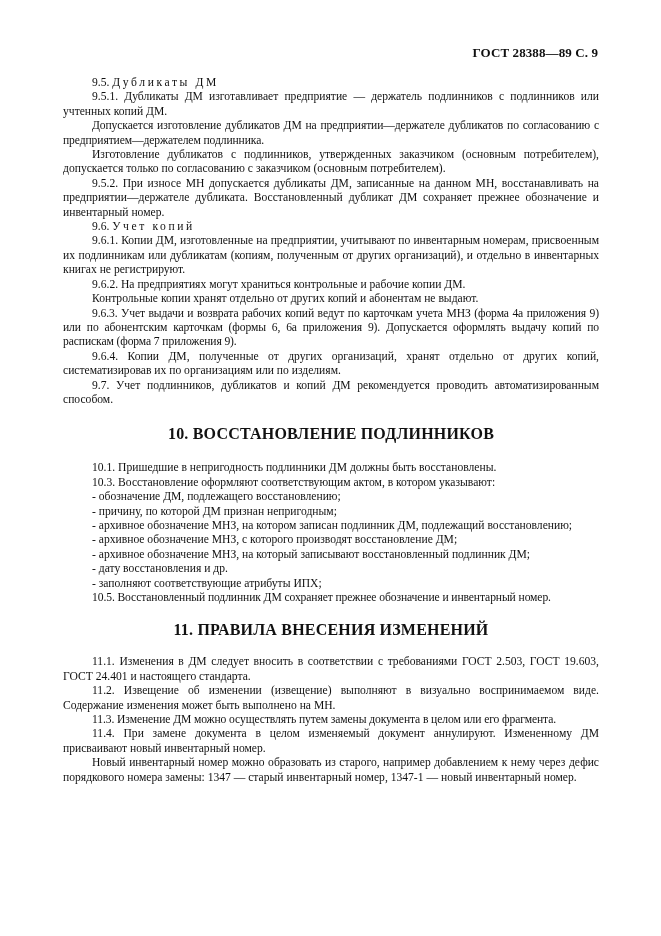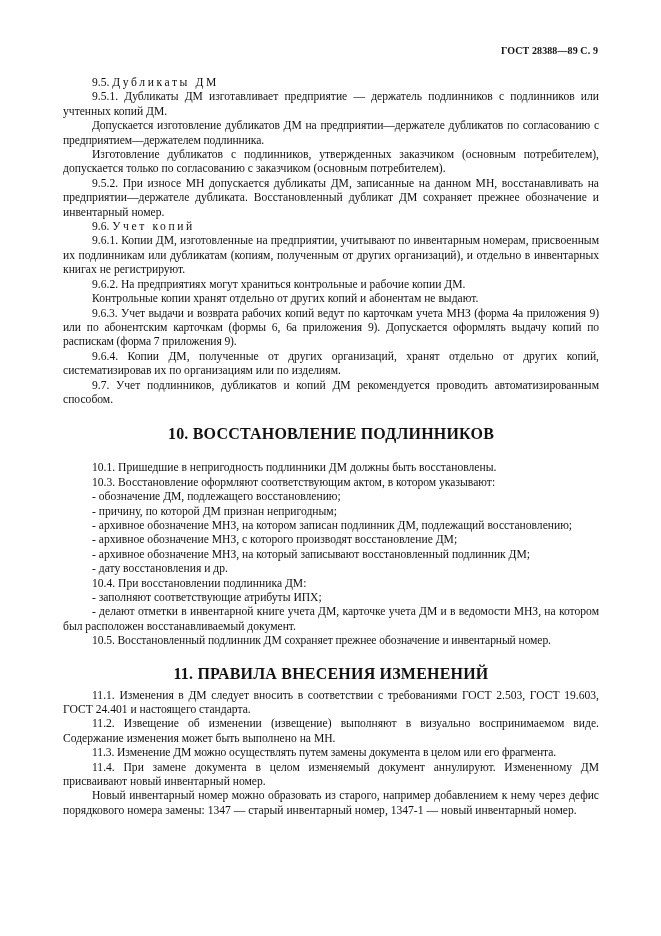--- a/index.html
+++ b/index.html
@@ -13,21 +13,21 @@
       position: relative;
       overflow: hidden;
       font-family: "Liberation Serif", "DejaVu Serif", serif;
       color: #111111;
     }
     .page-header {
       position: absolute;
       top: 45px;
       right: 63px;
       font-weight: bold;
-      font-size: 10px;
+      font-size: 13px;
       letter-spacing: 0.1px;
     }
     .content {
       position: absolute;
       left: 63px;
       top: 76px;
       width: 536px;
       font-size: 11.6px;
       line-height: 14.4px;
     }
@@ -43,21 +43,21 @@
     .section-title {
       margin: 20px 0 20px 0;
       text-align: center;
       font-weight: bold;
       font-size: 16px;
       line-height: 14px;
       letter-spacing: 0.2px;
     }
     .section-title.s11 {
       margin-top: 18px;
-      margin-bottom: 8px;
+      margin-bottom: 18px;
     }
     .tight {
       letter-spacing: -0.1px;
     }
   </style>
 </head>
 <body>
 
 <div class="page-header">ГОСТ 28388—89 С. 9</div>
 
@@ -79,23 +79,21 @@
 
   <div class="section-title">10. ВОССТАНОВЛЕНИЕ ПОДЛИННИКОВ</div>
   <p class="p">10.1. Пришедшие в непригодность подлинники ДМ должны быть восстановлены.</p>
   <p class="p">10.3. Восстановление оформляют соответствующим актом, в котором указывают:</p>
   <p class="p">- обозначение ДМ, подлежащего восстановлению;</p>
   <p class="p">- причину, по которой ДМ признан непригодным;</p>
   <p class="p">- архивное обозначение МНЗ, на котором записан подлинник ДМ, подлежащий восстановлению;</p>
   <p class="p">- архивное обозначение МНЗ, с которого производят восстановление ДМ;</p>
   <p class="p">- архивное обозначение МНЗ, на который записывают восстановленный подлинник ДМ;</p>
   <p class="p">- дату восстановления и др.</p>
-  <p class="p">10.4. При восстановлении подлинника ДМ:</p>
   <p class="p">- заполняют соответствующие атрибуты ИПХ;</p>
-  <p class="p">- делают отметки в инвентарной книге учета ДМ, карточке учета ДМ и в ведомости МНЗ, на котором был расположен восстанавливаемый документ.</p>
   <p class="p tight">10.5. Восстановленный подлинник ДМ сохраняет прежнее обозначение и инвентарный номер.</p>
 
   <div class="section-title s11">11. ПРАВИЛА ВНЕСЕНИЯ ИЗМЕНЕНИЙ</div>
   <p class="p">11.1. Изменения в ДМ следует вносить в соответствии с требованиями ГОСТ 2.503, ГОСТ 19.603, ГОСТ 24.401 и настоящего стандарта.</p>
   <p class="p">11.2. Извещение об изменении (извещение) выполняют в визуально воспринимаемом виде. Содержание изменения может быть выполнено на МН.</p>
   <p class="p tight">11.3. Изменение ДМ можно осуществлять путем замены документа в целом или его фрагмента.</p>
   <p class="p">11.4. При замене документа в целом изменяемый документ аннулируют. Измененному ДМ присваивают новый инвентарный номер.</p>
   <p class="p">Новый инвентарный номер можно образовать из старого, например добавлением к нему через дефис порядкового номера замены: 1347 — старый инвентарный номер, 1347-1 — новый инвентарный номер.</p>
 
 </div>

